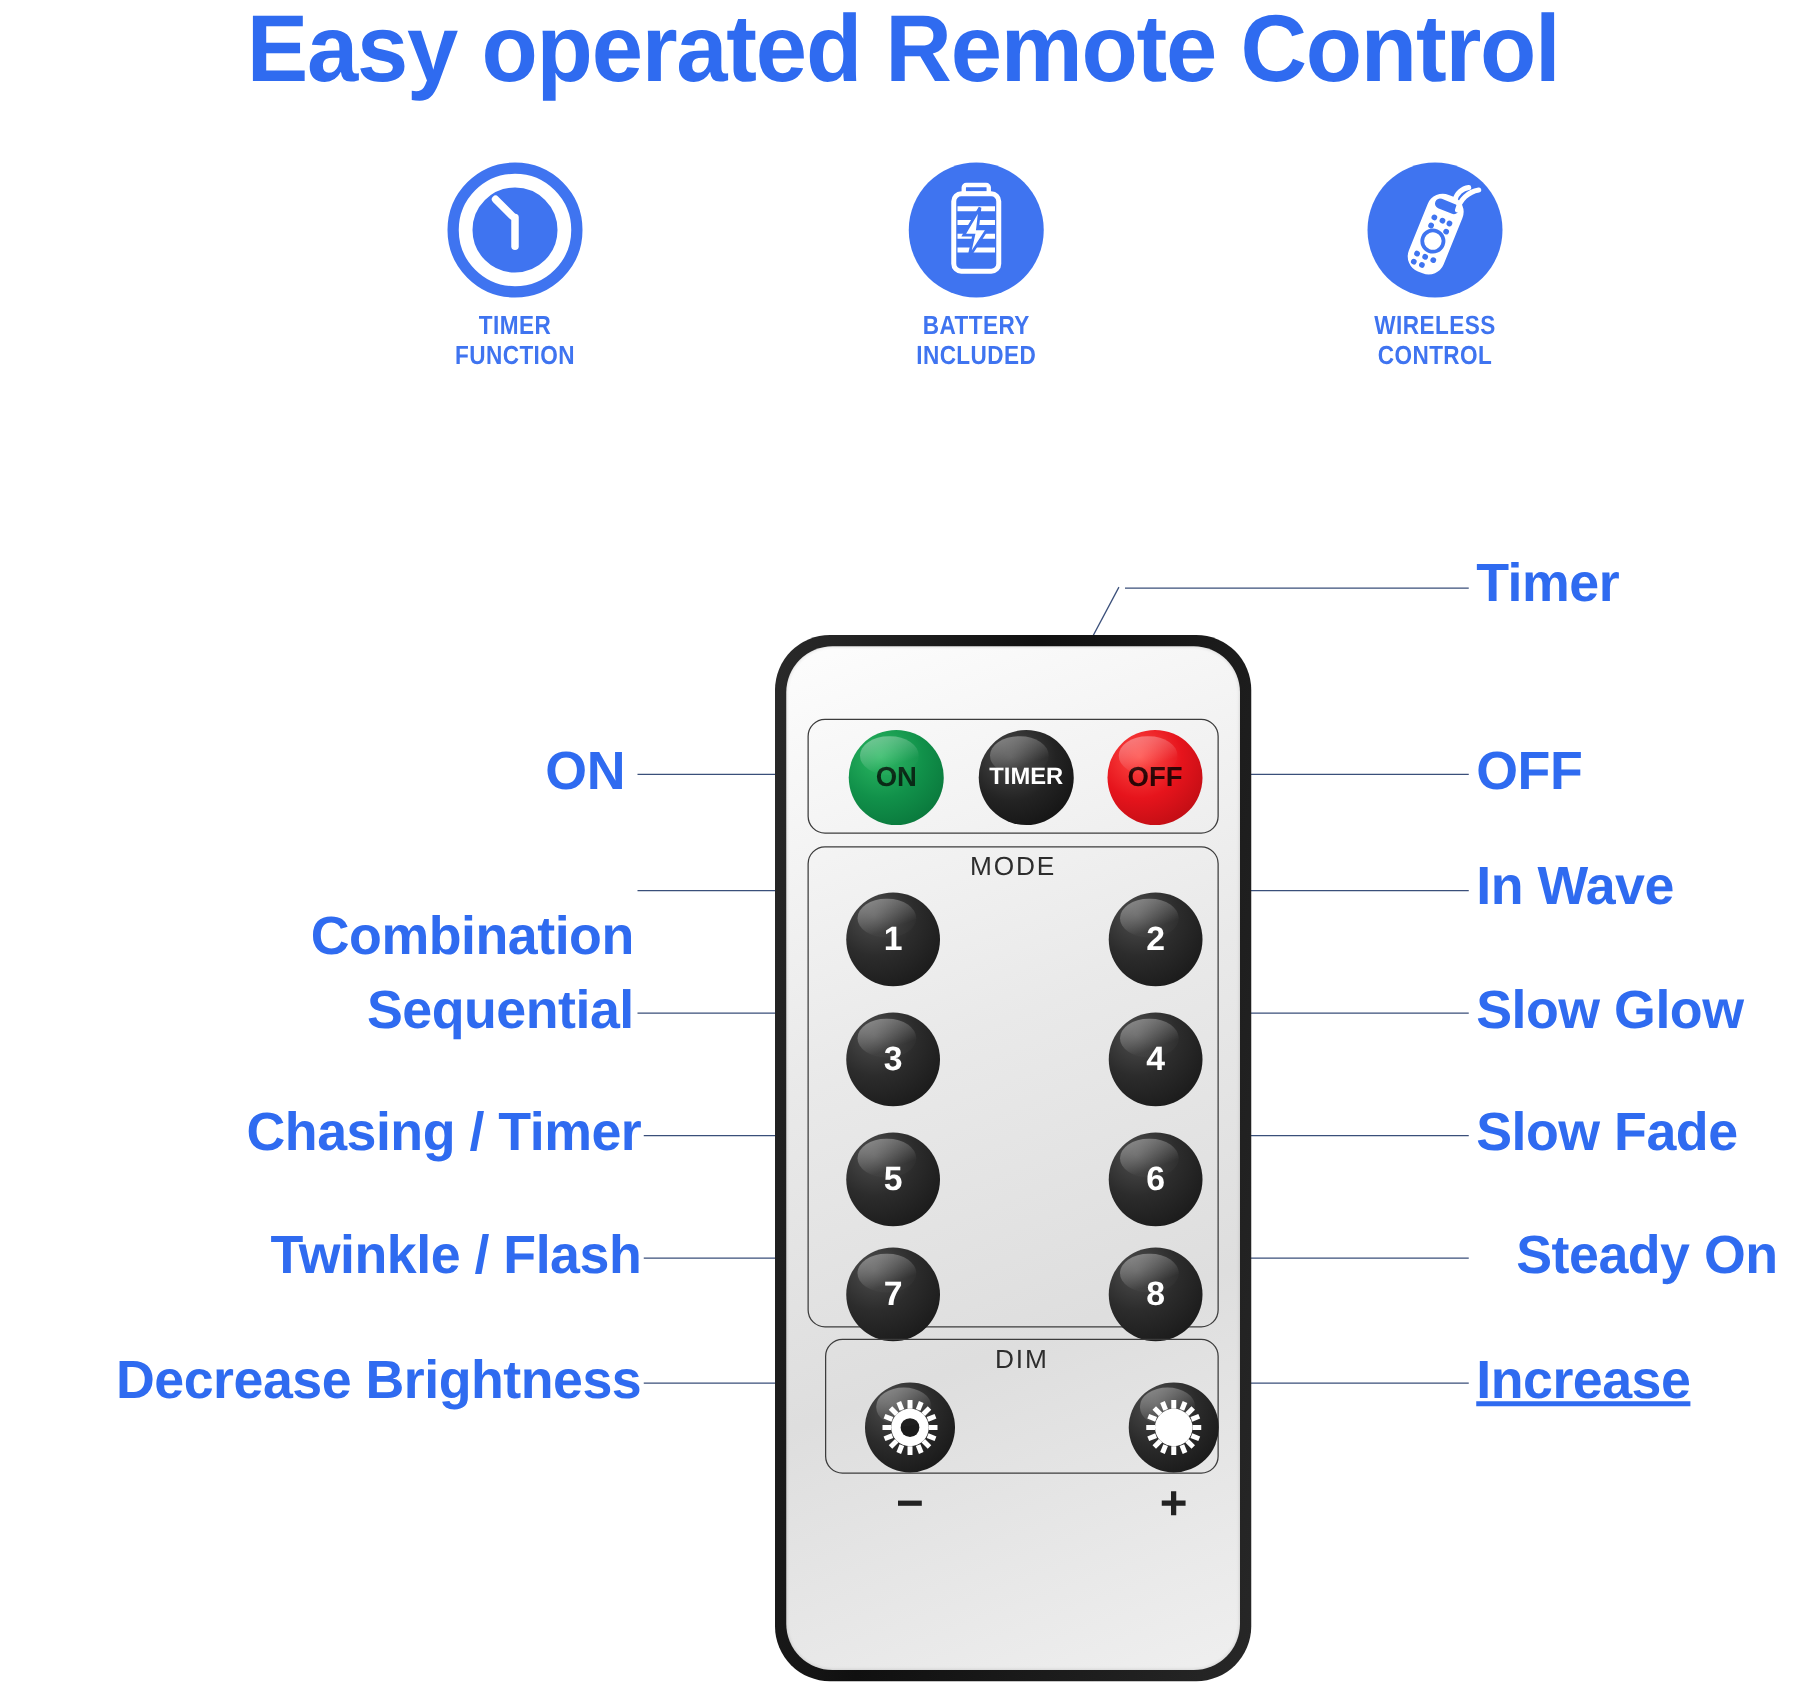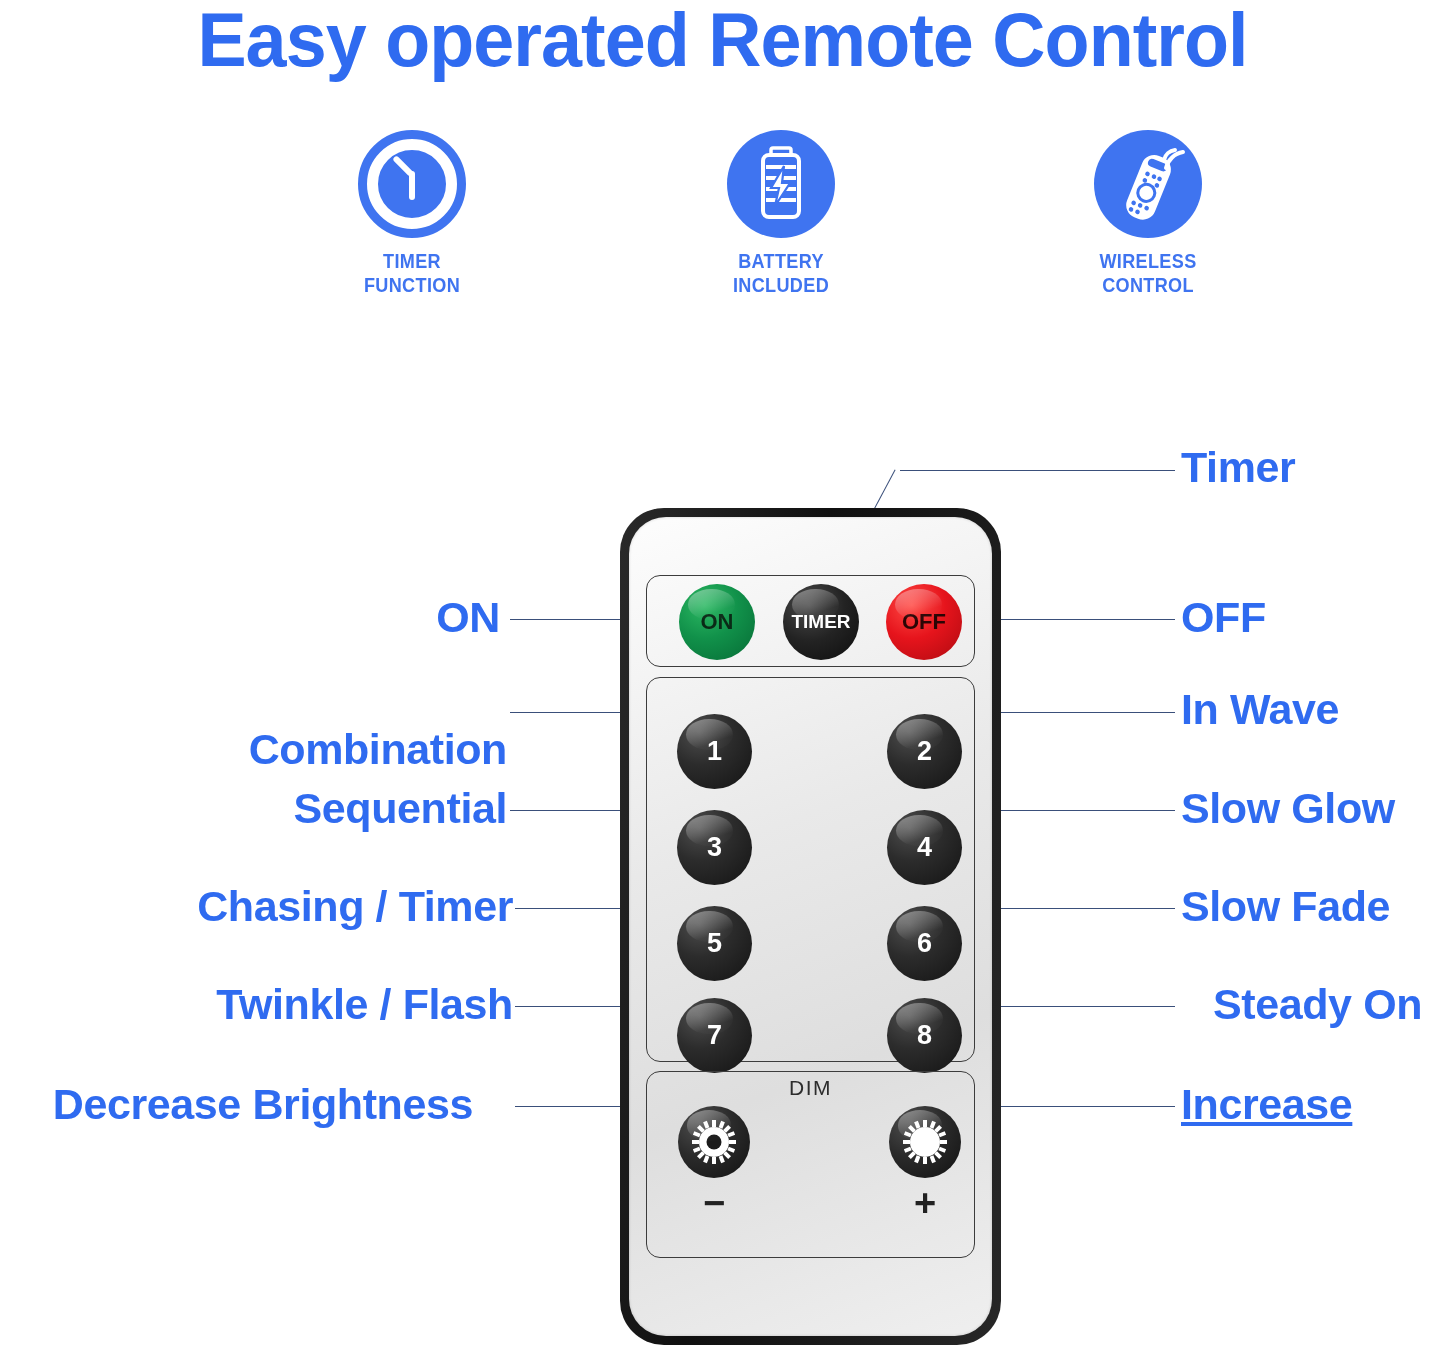--- a/index.html
+++ b/index.html
@@ -134,21 +134,21 @@
   .panel {
     position: absolute;
     left: 17px;
     right: 17px;
     border: 1.6px solid #3c3c3c;
     border-radius: 14px;
     box-sizing: border-box;
   }
   .panel-top   { top: 58px;  height: 92px; }
   .panel-mode  { top: 160px; height: 385px; }
-  .panel-dim   { top: 554px; height: 187px; }
+  .panel-dim   { top: 554px; height: 108px; margin-left: 14px; }
 
   .panel-title {
     position: absolute;
     top: 4px;
     left: 0;
     width: 100%;
     text-align: center;
     font-family: "Liberation Sans", sans-serif;
     font-size: 21px;
     font-weight: normal;
@@ -346,40 +346,41 @@
   <div class="leader" style="left:1000px; top:908px;  width:175px;"></div>
   <div class="leader" style="left:1000px; top:1006px; width:175px;"></div>
   <div class="leader" style="left:1000px; top:1106px; width:175px;"></div>
 </div>
 
 <div class="callout callout-left" style="top:596px;">ON</div>
 <div class="callout callout-left" style="top:728px; right:938px;">Combination</div>
 <div class="callout callout-left" style="top:787px; right:938px;">Sequential</div>
 <div class="callout callout-left" style="top:885px; right:932px;">Chasing / Timer</div>
 <div class="callout callout-left" style="top:983px; right:932px;margin-left:44px;">Twinkle / Flash</div>
-<div class="callout callout-left" style="top:1083px; right:972px;text-align:center;">Decrease Brightness</div>
+<div class="callout callout-left" style="top:1083px; right:932px;text-align:center;">Decrease Brightness</div>
 
 <div class="callout callout-right" style="top:446px;">Timer</div>
 <div class="callout callout-right" style="top:596px;">OFF</div>
 <div class="callout callout-right" style="top:688px;">In Wave</div>
 <div class="callout callout-right" style="top:787px;">Slow Glow</div>
 <div class="callout callout-right" style="top:885px;">Slow Fade</div>
 <div class="callout callout-right" style="top:983px;margin-left:32px;">Steady On</div>
 <div class="callout callout-right" style="top:1083px;text-decoration:underline;">Increase</div>
 
 <div class="remote">
   <div class="remote-face">
 
     <div class="panel panel-top">
       <div class="btn btn-on">ON</div>
       <div class="btn btn-timer">TIMER</div>
       <div class="btn btn-off">OFF</div>
     </div>
 
     <div class="panel panel-mode">
+      <div class="panel-title">MODE</div>
       <div class="btn btn-mode mode-col-l mode-row-1">1</div>
       <div class="btn btn-mode mode-col-r mode-row-1">2</div>
       <div class="btn btn-mode mode-col-l mode-row-2">3</div>
       <div class="btn btn-mode mode-col-r mode-row-2">4</div>
       <div class="btn btn-mode mode-col-l mode-row-3">5</div>
       <div class="btn btn-mode mode-col-r mode-row-3">6</div>
       <div class="btn btn-mode mode-col-l mode-row-4">7</div>
       <div class="btn btn-mode mode-col-r mode-row-4">8</div>
     </div>
 

